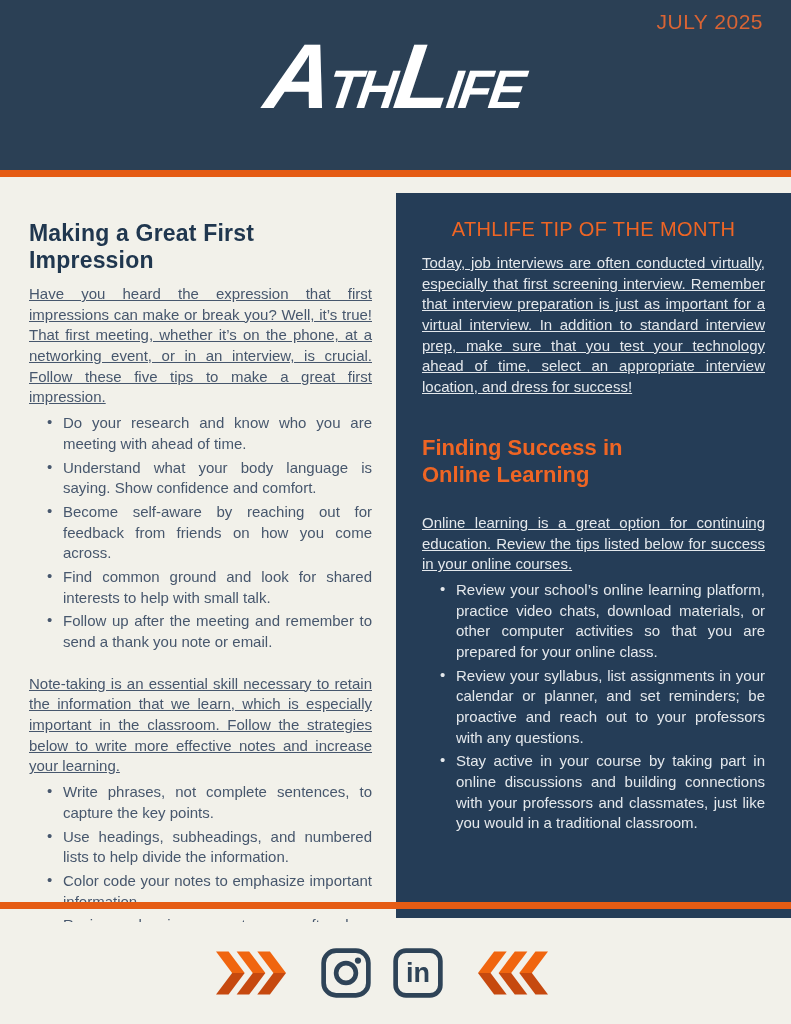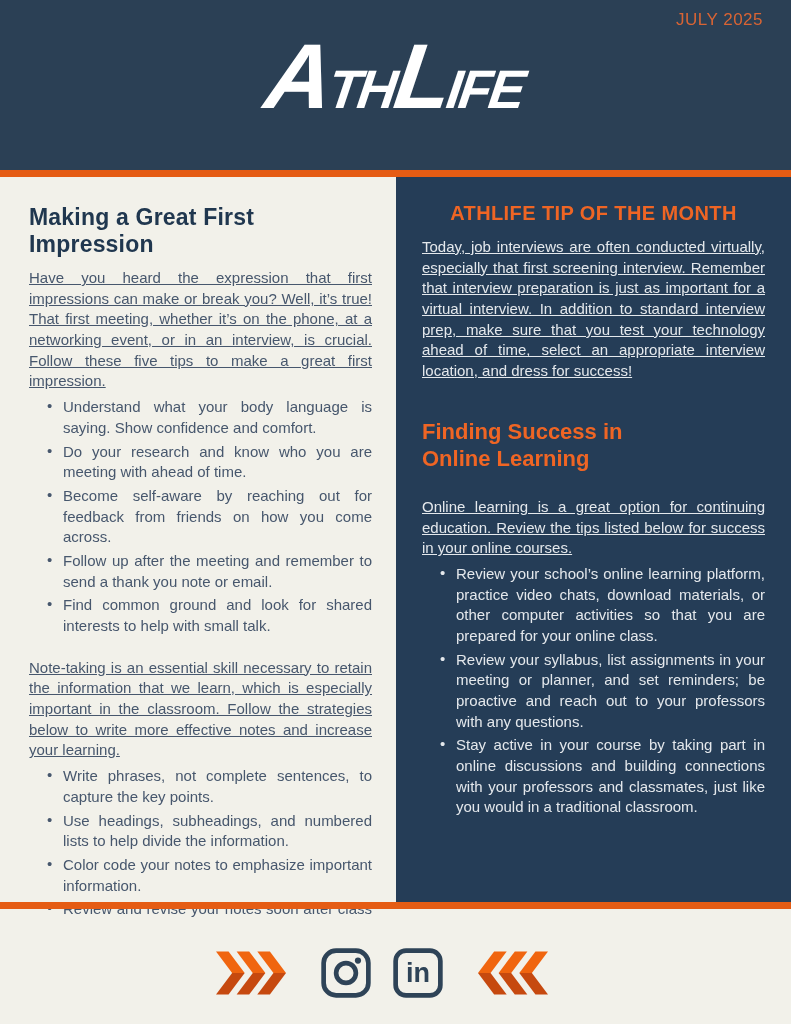--- a/index.html
+++ b/index.html
@@ -21,36 +21,36 @@
     font-family:"Liberation Sans","DejaVu Sans",sans-serif;
     background:var(--cream);overflow:hidden;
   }
   
   .header{
     position:absolute;top:0;left:0;width:791px;height:170px;
     background:var(--navy-header);
   }
   .issue-date{
     position:absolute;top:10px;right:28px;
-    color:var(--orange-date);font-size:17px;letter-spacing:.5px;
+    color:var(--orange-date);font-size:21px;letter-spacing:.5px;
   }
   .logo{
     position:absolute;top:30px;left:0;width:100%;
     text-align:center;color:#fff;font-weight:bold;font-style:italic;
     transform:skewX(-8deg);white-space:nowrap;line-height:1;
     letter-spacing:-3px;
   }
   .logo .big{font-size:92px;}
   .logo .small{font-size:54px;}
   
   .stripe{position:absolute;left:0;width:791px;height:7px;background:var(--orange);}
   .stripe.top{top:170px;}
   .stripe.bottom{top:902px;}
   
-  .main{position:absolute;top:177px;left:0;width:791px;height:725px;display:flex;}
+  .main{position:absolute;top:193px;left:0;width:791px;height:725px;display:flex;}
   .col-left{
     width:396px;height:725px;background:var(--cream);
     padding:27px 24px 0 29px;color:var(--text-dark);
   }
   .col-right{
     width:395px;height:725px;background:var(--navy-panel);
     padding:25px 26px 0 26px;color:var(--text-light);
   }
   h1.left-title{
     color:var(--heading-dark);font-size:23px;letter-spacing:.2px;
@@ -58,21 +58,21 @@
   }
   .col-left p,.col-right p{font-size:15px;line-height:1.38;text-align:justify;text-decoration:underline;}
   ul.bullets{list-style:none;margin-top:5px;padding-left:34px;}
   ul.bullets li{
     position:relative;font-size:15px;line-height:1.38;
     text-align:justify;margin-bottom:3px;
   }
   ul.bullets li::before{content:"•";position:absolute;left:-16px;top:-1px;}
   .section-gap{margin-top:21px;}
   .tip-title{
-    color:var(--orange-heading);font-size:20px;font-weight:bold;
+    color:var(--orange-heading);font-size:20px;font-weight:normal;
     text-align:center;letter-spacing:.4px;margin-bottom:12px;
   }
   .online-title{
     color:var(--orange-heading);font-size:22px;font-weight:bold;
     text-align:left;line-height:1.25;margin-top:36px;margin-bottom:24px;
   }
   
   .footer{
     position:absolute;top:922px;left:0;width:791px;height:115px;
     background:var(--cream);
@@ -99,25 +99,25 @@
 
   <div class="stripe top"></div>
 
   <div class="main">
 
     <div class="col-left">
       <div>
         <h1 class="left-title">Making a Great First Impression</h1>
         <p>Have you heard the expression that first impressions can make or break you? Well, it’s true! That first meeting, whether it’s on the phone, at a networking event, or in an interview, is crucial. Follow these five tips to make a great first impression.</p>
         <ul class="bullets">
+          <li>Do your research and know who you are meeting with ahead of time.</li>
           <li>Understand what your body language is saying. Show confidence and comfort.</li>
-          <li>Do your research and know who you are meeting with ahead of time.</li>
           <li>Become self-aware by reaching out for feedback from friends on how you come across.</li>
+          <li>Find common ground and look for shared interests to help with small talk.</li>
           <li>Follow up after the meeting and remember to send a thank you note or email.</li>
-          <li>Find common ground and look for shared interests to help with small talk.</li>
         </ul>
       </div>
 
       <div class="section-gap">
         <p>Note-taking is an essential skill necessary to retain the information that we learn, which is especially important in the classroom. Follow the strategies below to write more effective notes and increase your learning.</p>
         <ul class="bullets">
           <li>Write phrases, not complete sentences, to capture the key points.</li>
           <li>Use headings, subheadings, and numbered lists to help divide the information.</li>
           <li>Color code your notes to emphasize important information.</li>
           <li>Review and revise your notes soon after class to fill in missing details and reinforce what you learned.</li>
@@ -132,21 +132,21 @@
       </div>
 
       <div>
         <div class="online-title">
           <span>Finding Success in</span><br>
           <span>Online Learning</span>
         </div>
         <p>Online learning is a great option for continuing education. Review the tips listed below for success in your online courses.</p>
         <ul class="bullets">
           <li>Review your school’s online learning platform, practice video chats, download materials, or other computer activities so that you are prepared for your online class.</li>
-          <li>Review your syllabus, list assignments in your meeting or planner, and set reminders; be proactive and reach out to your professors with any questions.</li>
+          <li>Review your syllabus, list assignments in your calendar or planner, and set reminders; be proactive and reach out to your professors with any questions.</li>
           <li>Stay active in your course by taking part in online discussions and building connections with your professors and classmates, just like you would in a traditional classroom.</li>
         </ul>
       </div>
     </div>
   </div>
 
   <div class="stripe bottom"></div>
 
   <div class="footer">
     <div class="social-row">

